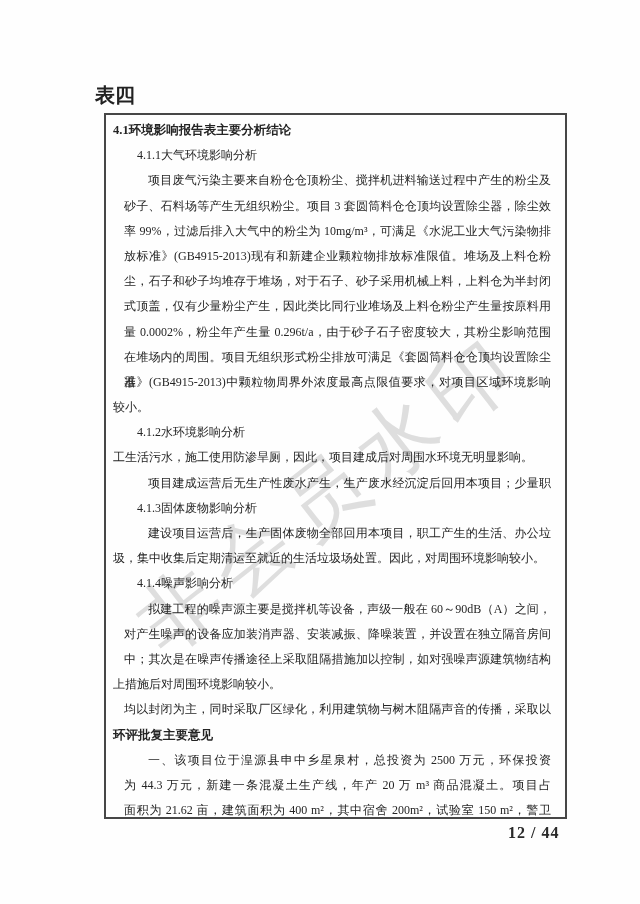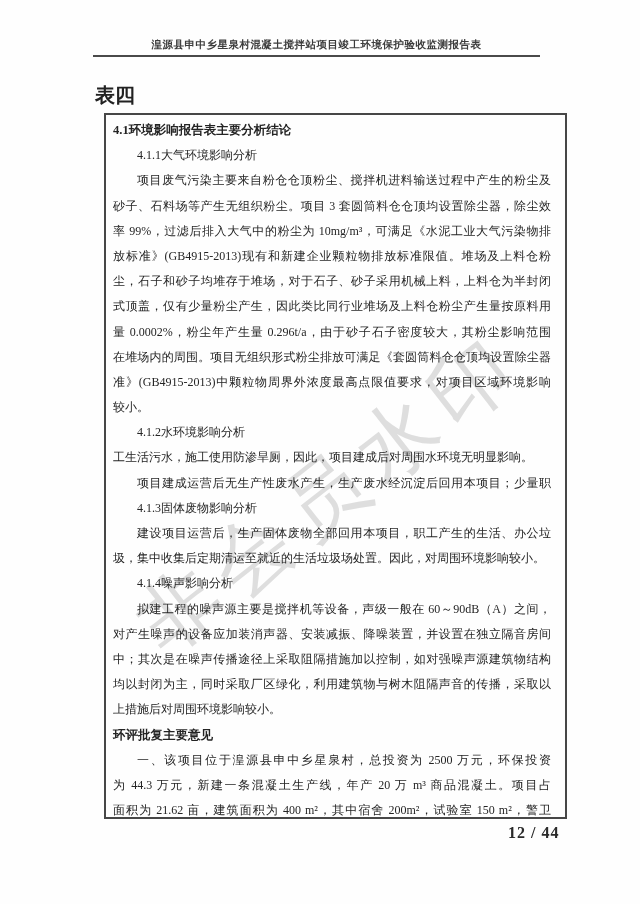--- a/index.html
+++ b/index.html
@@ -49,20 +49,21 @@
     line-height: 25.2px;
     font-size: 12px;
     white-space: nowrap;
     overflow: visible;
     color: #242424;
   }
   .line.jst {
     white-space: normal;
     text-align: justify;
     text-align-last: justify;
+    margin-left: 11px;
   }
   .line.b { font-weight: bold; font-size: 12.5px; }
   .line.ind { padding-left: 24px; }
   .watermark {
     position: absolute;
     left: 80px; top: 440px;
     width: 500px;
     text-align: center;
     font-size: 80px;
     letter-spacing: 12px;
@@ -83,21 +84,20 @@
     letter-spacing: 1px;
   }
 </style>
 </head>
 <body>
 
 <div class="page">
 
   <div class="watermark">非会员水印</div>
 
-  <div class="header">湟源县申中乡星泉村混凝土搅拌站项目竣工环境保护验收监测报告表</div>
 
   <div class="table-label">表四</div>
 
   <div class="content-box">
     <div>
         <div class="line b">4.1环境影响报告表主要分析结论</div>
         <div class="line ind">4.1.1大气环境影响分析</div>
         <div class="line ind jst">项目废气污染主要来自粉仓仓顶粉尘、搅拌机进料输送过程中产生的粉尘及</div>
         <div class="line jst">砂子、石料场等产生无组织粉尘。项目 3 套圆筒料仓仓顶均设置除尘器，除尘效</div>
         <div class="line jst">率 99%，过滤后排入大气中的粉尘为 10mg/m³，可满足《水泥工业大气污染物排</div>
@@ -111,22 +111,22 @@
         <div class="line ind">4.1.2水环境影响分析</div>
         <div class="line">工生活污水，施工使用防渗旱厕，因此，项目建成后对周围水环境无明显影响。</div>
         <div class="line ind jst">项目建成运营后无生产性废水产生，生产废水经沉淀后回用本项目；少量职</div>
         <div class="line ind">4.1.3固体废物影响分析</div>
         <div class="line ind jst">建设项目运营后，生产固体废物全部回用本项目，职工产生的生活、办公垃</div>
         <div class="line">圾，集中收集后定期清运至就近的生活垃圾场处置。因此，对周围环境影响较小。</div>
         <div class="line ind">4.1.4噪声影响分析</div>
         <div class="line ind jst">拟建工程的噪声源主要是搅拌机等设备，声级一般在 60～90dB（A）之间，</div>
         <div class="line jst">对产生噪声的设备应加装消声器、安装减振、降噪装置，并设置在独立隔音房间</div>
         <div class="line jst">中；其次是在噪声传播途径上采取阻隔措施加以控制，如对强噪声源建筑物结构</div>
+        <div class="line">上措施后对周围环境影响较小。</div>
         <div class="line jst">均以封闭为主，同时采取厂区绿化，利用建筑物与树木阻隔声音的传播，采取以</div>
-        <div class="line">上措施后对周围环境影响较小。</div>
         <div class="line b">环评批复主要意见</div>
         <div class="line ind jst">一、该项目位于湟源县申中乡星泉村，总投资为 2500 万元，环保投资</div>
         <div class="line jst">为 44.3 万元，新建一条混凝土生产线，年产 20 万 m³ 商品混凝土。项目占</div>
         <div class="line jst">面积为 21.62 亩，建筑面积为 400 m²，其中宿舍 200m²，试验室 150 m²，警卫</div>
       </div>
   </div>
 
   <div class="page-number">12 / 44</div>
 
 </div>

